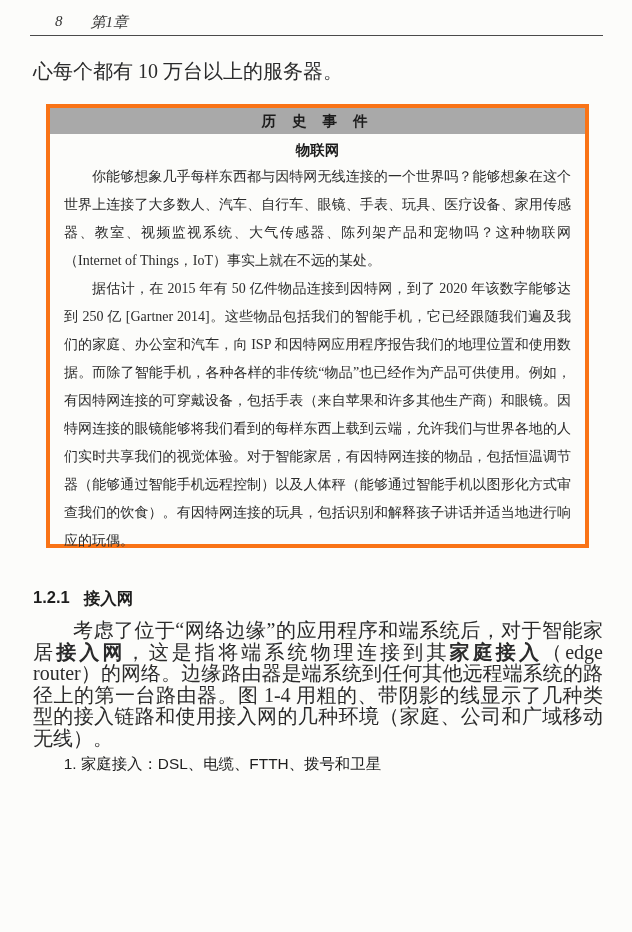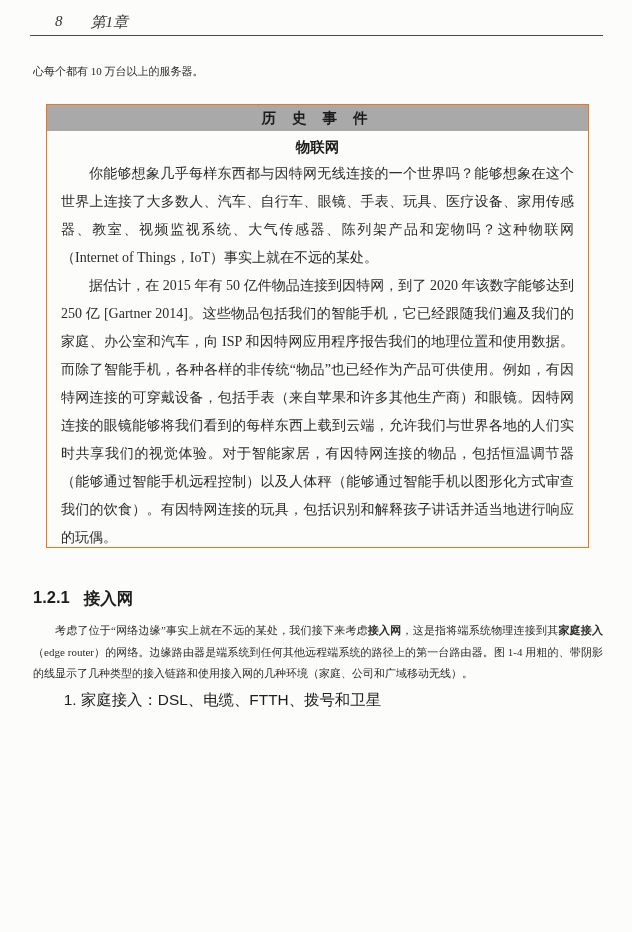--- a/index.html
+++ b/index.html
@@ -21,35 +21,35 @@
   }
   .head-rule{
     position:absolute;top:35px;left:30px;width:573px;
     border-top:1.5px solid #4a4a4a;
   }
 
   
   .para{
     text-align:justify;
     text-indent:2em;
-    font-size:11px;
+    font-size:20px;
     line-height:21.5px;
     margin:0;
   }
   .noindent{text-indent:0;}
   .b{font-weight:bold;font-family:"Liberation Sans","DejaVu Sans",sans-serif;}
 
   .opening-line{
     position:absolute;top:61px;left:33px;width:570px;
   }
 
   
   .history-box{
     position:absolute;top:104px;left:46px;width:543px;height:444px;
-    border:1px solid #f97316;
+    border:4px solid #f97316;
     background:#fcfcfa;
     box-sizing:border-box;
   }
   .history-banner{
     height:26px;
     background:#a9a9a9;
     display:flex;align-items:center;justify-content:center;
     font-family:"Liberation Sans","DejaVu Sans",sans-serif;
     font-weight:bold;font-size:14.5px;color:#1c1c1c;
     letter-spacing:6px;
@@ -107,21 +107,21 @@
     </div>
   </div>
 
   <div class="section-block">
     <h3 class="section-heading">
       <span>1.2.1</span>
       <span>接入网</span>
     </h3>
 
     <p class="para">
-      <span>考虑了位于“网络边缘”事实上就在不远的某处，我们接下来考虑</span><span class="b">接入网</span><span>，这是指将端系统物理连接到其</span><span class="b">家庭接入</span><span>（edge router）的网络。边缘路由器是端系统到任何其他远程端系统的路径上的第一台路由器。图 1-4 用粗的、带阴影的线显示了几种类型的接入链路和使用接入网的几种环境（家庭、公司和广域移动无线）。</span>
+      <span>考虑了位于“网络边缘”的应用程序和端系统后，对于智能家居</span><span class="b">接入网</span><span>，这是指将端系统物理连接到其</span><span class="b">家庭接入</span><span>（edge router）的网络。边缘路由器是端系统到任何其他远程端系统的路径上的第一台路由器。图 1-4 用粗的、带阴影的线显示了几种类型的接入链路和使用接入网的几种环境（家庭、公司和广域移动无线）。</span>
     </p>
 
     <p class="sub-heading">1. 家庭接入：DSL、电缆、FTTH、拨号和卫星</p>
 
 
   </div>
 
 </div>
 
 </body></html>

